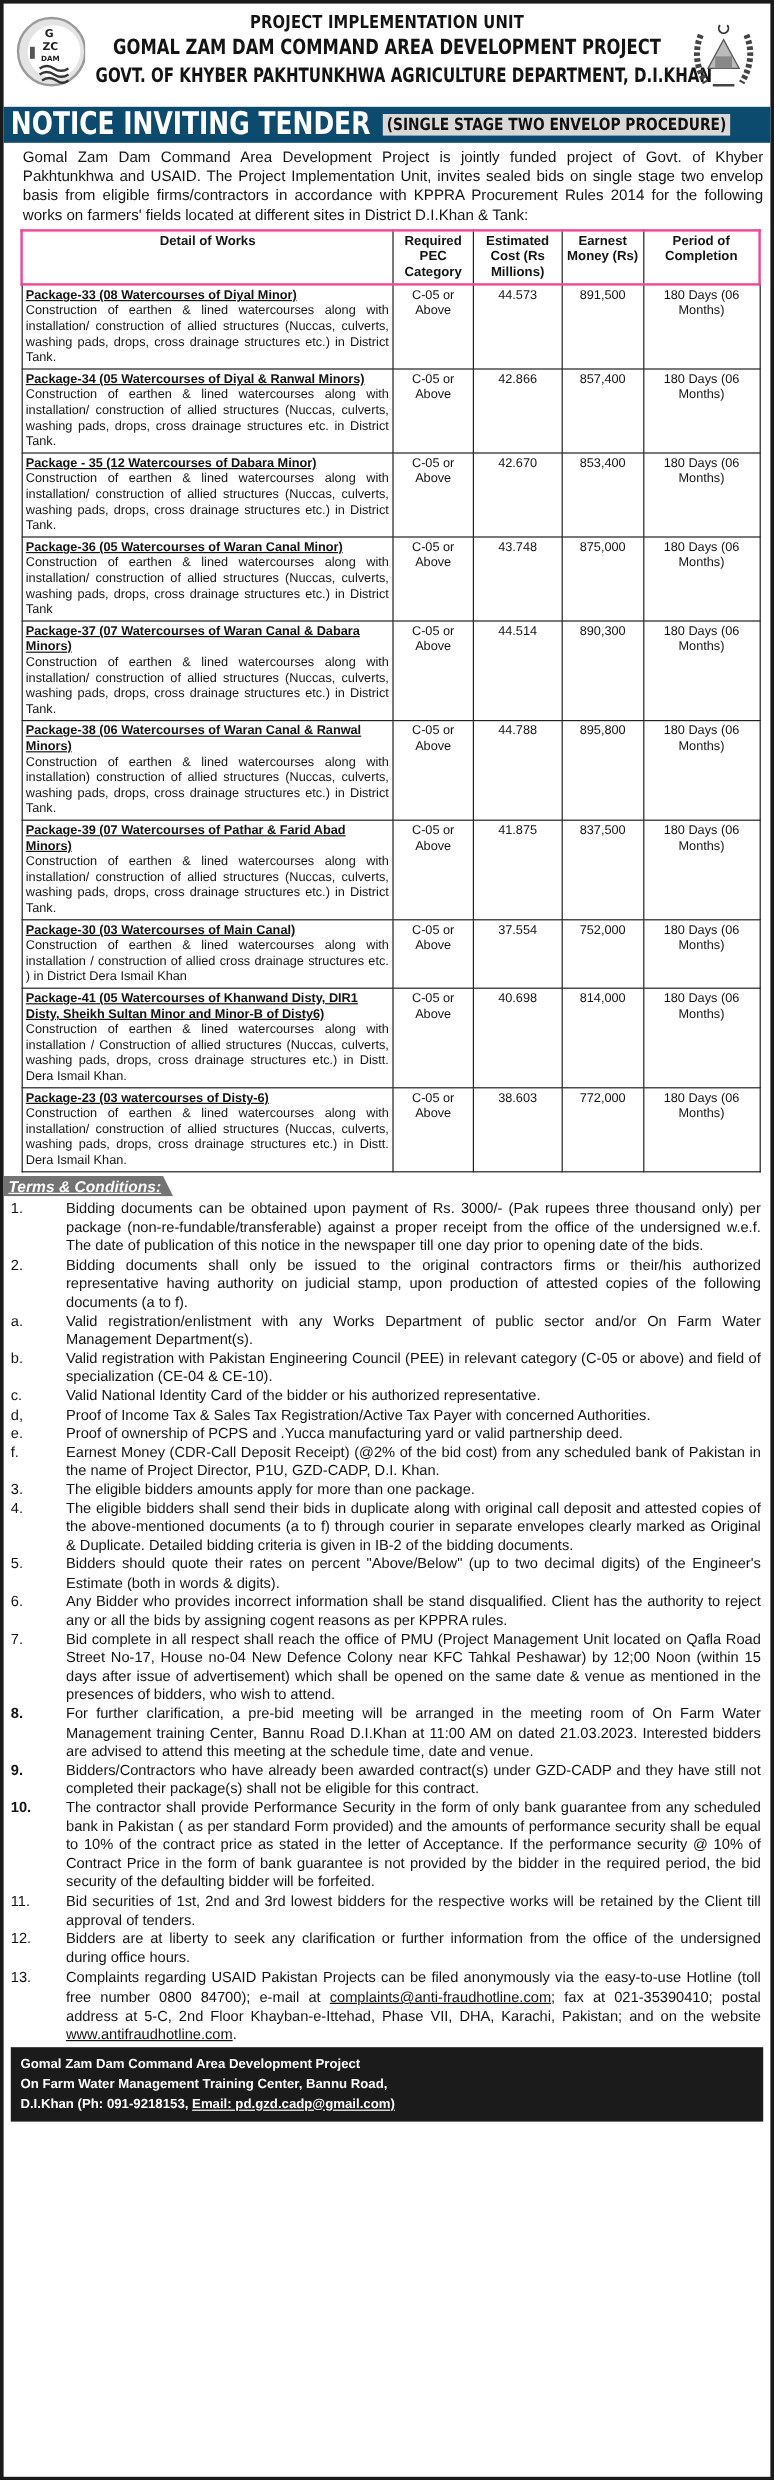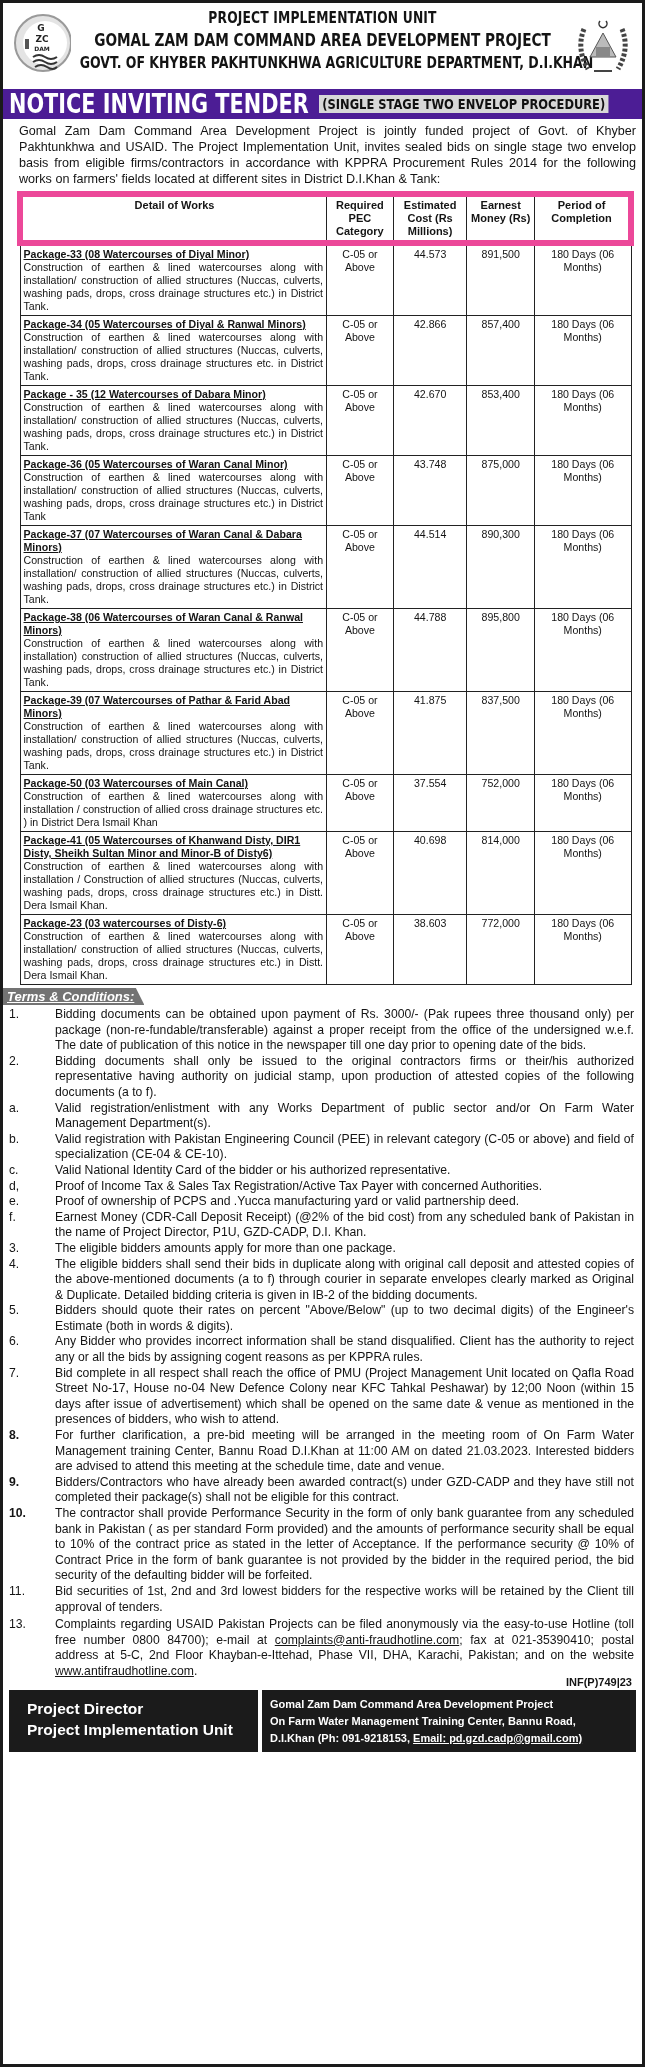--- a/index.html
+++ b/index.html
@@ -14,41 +14,41 @@
   }
   
   .header { position: relative; height: 86px; text-align: center; }
   .logo-left { position: absolute; left: 8px; top: 6px; width: 60px; height: 72px; }
   .logo-right { position: absolute; right: 8px; top: 6px; width: 62px; height: 72px; }
   .h1 { font-family: "DejaVu Sans", sans-serif; font-weight: bold; font-size: 15px; letter-spacing: 0.2px; padding-top: 6px; transform: scaleX(0.82); }
   .h2 { font-family: "DejaVu Sans", sans-serif; font-weight: bold; font-size: 17.5px; margin-top: 3px; transform: scaleX(0.78); white-space: nowrap; }
   .h3 { font-family: "DejaVu Sans", sans-serif; font-weight: bold; font-size: 16.5px; margin-top: 3px; transform: scaleX(0.76); white-space: nowrap; }
 
   .title-bar {
-    height: 30px; background: #4c1d95; display: flex; align-items: center; padding-left: 6px;
+    height: 30px; background: #0c4a6e; display: flex; align-items: center; padding-left: 6px;
   }
   .title-main {
     color: #fff; font-family: "DejaVu Sans", sans-serif; font-weight: bold; font-size: 26px;
     transform: scaleX(0.8); transform-origin: left center; white-space: nowrap; width: 330px;
   }
   .title-sub {
     background: #d8d8d8; color: #111; font-family: "DejaVu Sans", sans-serif; font-weight: bold;
     font-size: 14px; padding: 1px 4px; margin-left: -20px; white-space: nowrap;
     transform: scaleX(0.82); transform-origin: left center;
   }
 
   .intro {
     font-size: 12.6px; line-height: 16px; text-align: justify; padding: 4px 6px 4px 16px;
   }
 
   table.works {
     border-collapse: collapse; margin-left: 14px; width: 617px; font-size: 10.6px;
   }
   table.works th, table.works td { border: 1px solid #222; vertical-align: top; }
-  table.works thead tr { border: 6px solid #ec4899; }
+  table.works thead tr { border: 2px solid #ec4899; }
   table.works th { font-weight: bold; text-align: center; line-height: 13px; padding: 2px 2px; font-size: 11px; }
   table.works td { padding: 2px 3px; line-height: 13px; }
   table.works td.c { text-align: center; }
   .pkg-title { font-weight: bold; text-decoration: underline; }
   .pkg-desc { text-align: justify; }
   .col1 { width: 311px; } .col2 { width: 67px; } .col3 { width: 74px; } .col4 { width: 68px; } .col5 { width: 97px; }
 
   .tc-head {
     display: inline-block; background: #737373; color: #fff; font-weight: bold; font-style: italic;
     font-size: 13px; padding: 1px 10px 1px 4px; margin-top: 3px; text-decoration: underline;
@@ -185,21 +185,21 @@
        <div class="pkg-title">Package-39 (07 Watercourses of Pathar &amp; Farid Abad Minors)</div>
        <div class="pkg-desc">Construction of earthen &amp; lined watercourses along with installation/ construction of allied structures (Nuccas, culverts, washing pads, drops, cross drainage structures etc.) in District Tank.</div>
      </td>
      <td class="c">C-05 or Above</td>
      <td class="c">41.875</td>
      <td class="c">837,500</td>
      <td class="c">180 Days (06 Months)</td>
         </tr>
         <tr>
           <td>
-       <div class="pkg-title">Package-50 (03 Watercourses of Main Canal)</div>
+       <div class="pkg-title">Package-30 (03 Watercourses of Main Canal)</div>
        <div class="pkg-desc">Construction of earthen &amp; lined watercourses along with installation / construction of allied cross drainage structures etc. ) in District Dera Ismail Khan</div>
      </td>
      <td class="c">C-05 or Above</td>
      <td class="c">37.554</td>
      <td class="c">752,000</td>
      <td class="c">180 Days (06 Months)</td>
         </tr>
         <tr>
           <td>
        <div class="pkg-title">Package-41 (05 Watercourses of Khanwand Disty, DIR1 Disty, Sheikh Sultan Minor and Minor-B of Disty6)</div>
@@ -286,34 +286,33 @@
         <span class="num bold">9.</span>
      <span class="txt">Bidders/Contractors who have already been awarded contract(s) under GZD-CADP and they have still not completed their package(s) shall not be eligible for this contract.</span>
       </li>
       <li>
         <span class="num bold">10.</span>
      <span class="txt">The contractor shall provide Performance Security in the form of only bank guarantee from any scheduled bank in Pakistan ( as per standard Form provided) and the amounts of performance security shall be equal to 10% of the contract price as stated in the letter of Acceptance. If the performance security @ 10% of Contract Price in the form of bank guarantee is not provided by the bidder in the required period, the bid security of the defaulting bidder will be forfeited.</span>
       </li>
       <li>
         <span class="num">11.</span>
      <span class="txt">Bid securities of 1st, 2nd and 3rd lowest bidders for the respective works will be retained by the Client till approval of tenders.</span>
+      </li>
+      <li>
+        <span class="num">12.</span>
+     <span class="txt">Bidders are at liberty to seek any clarification or further information from the office of the undersigned during office hours.</span>
       </li>
     </ol>
   <ol class="terms">
     <li>
       <span class="num">13.</span>
       <span class="txt"><span>Complaints regarding USAID Pakistan Projects can be filed anonymously via the easy-to-use Hotline (toll free number 0800 84700); e-mail at </span><span class="link">complaints@anti-fraudhotline.com</span><span>; fax at 021-35390410; postal address at 5-C, 2nd Floor Khayban-e-Ittehad, Phase VII, DHA, Karachi, Pakistan; and on the website </span><span class="link">www.antifraudhotline.com</span><span>.</span></span>
     </li>
   </ol>
-  <div class="ref">INF(P)749|23</div>
 
   <div class="footer">
-    <div class="foot-left">
-      <div>Project Director</div>
-      <div>Project Implementation Unit</div>
-    </div>
     <div class="foot-right">
       <div>Gomal Zam Dam Command Area Development Project</div>
       <div>On Farm Water Management Training Center, Bannu Road,</div>
       <div><span>D.I.Khan  (Ph: 091-9218153, </span><span class="link">Email: pd.gzd.cadp@gmail.com)</span></div>
     </div>
   </div>
 </div>
 
 </body></html>

